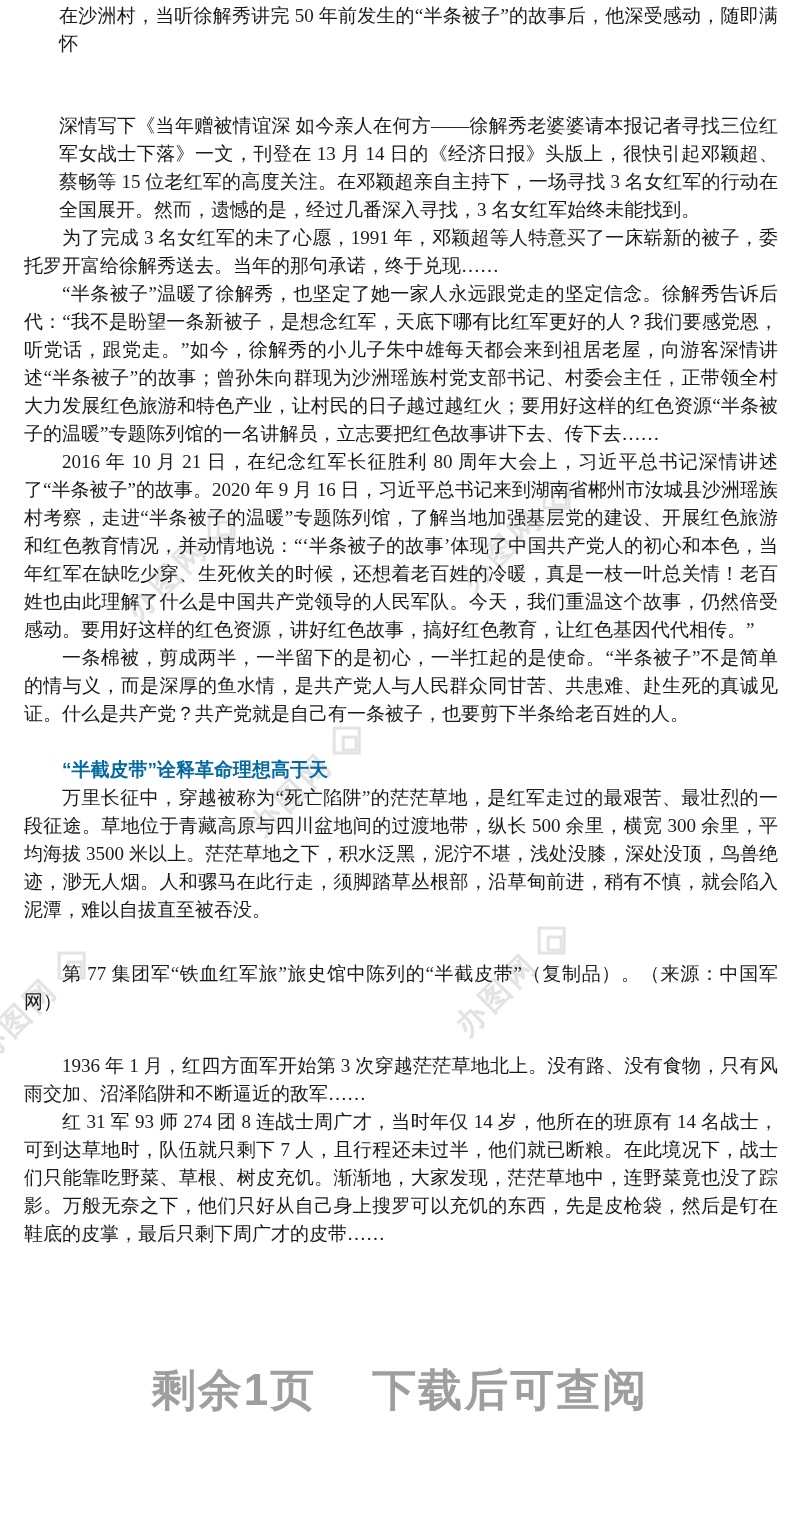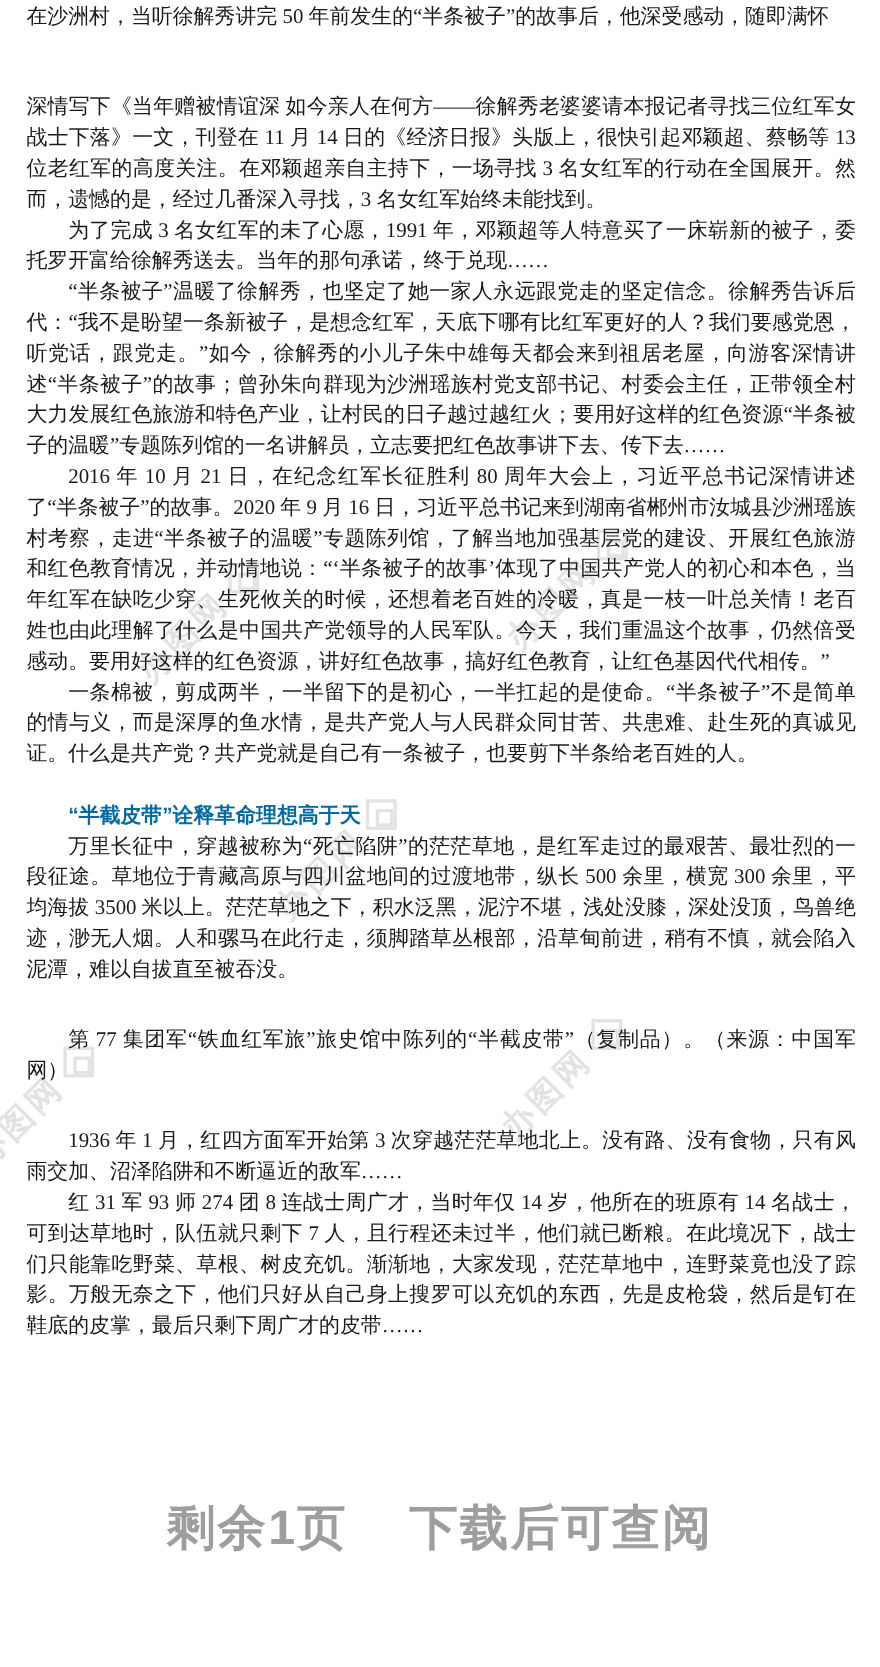--- a/index.html
+++ b/index.html
@@ -23,21 +23,21 @@
     top: 2px;
     font-size: 19px;
     line-height: 28px;
     color: #1a1a1a;
     text-align: justify;
   }
   .content p {
     margin: 0;
     text-indent: 2em;
   }
-  .content p.noindent { text-indent: 0; }
+  .content p.noindent { text-indent: 0; margin-left: 35px; }
   .image-gap { height: 54px; }
   .gap-sm { height: 36px; }
   .section-heading {
     margin: 28px 0 0 0;
     font-size: 19px;
     line-height: 28px;
     font-weight: 700;
     text-indent: 2em;
     color: #0369a1;
     font-family: "Liberation Sans", "DejaVu Sans", sans-serif;
@@ -115,21 +115,21 @@
     <span class="diamond"></span>
   </div>
   <div class="wm" style="left:-40px; top:985px;">
     <span>办图网</span>
     <span class="diamond"></span>
   </div>
 
   <div class="content">
     <p class="noindent">在沙洲村，当听徐解秀讲完 50 年前发生的“半条被子”的故事后，他深受感动，随即满怀</p>
     <div class="image-gap"></div>
-    <p class="noindent">深情写下《当年赠被情谊深 如今亲人在何方——徐解秀老婆婆请本报记者寻找三位红军女战士下落》一文，刊登在 11 月 14 日的《经济日报》头版上，很快引起邓颖超、蔡畅等 13 位老红军的高度关注。在邓颖超亲自主持下，一场寻找 3 名女红军的行动在全国展开。然而，遗憾的是，经过几番深入寻找，3 名女红军始终未能找到。</p>
+    <p class="noindent">深情写下《当年赠被情谊深 如今亲人在何方——徐解秀老婆婆请本报记者寻找三位红军女战士下落》一文，刊登在 13 月 14 日的《经济日报》头版上，很快引起邓颖超、蔡畅等 15 位老红军的高度关注。在邓颖超亲自主持下，一场寻找 3 名女红军的行动在全国展开。然而，遗憾的是，经过几番深入寻找，3 名女红军始终未能找到。</p>
     <p>为了完成 3 名女红军的未了心愿，1991 年，邓颖超等人特意买了一床崭新的被子，委托罗开富给徐解秀送去。当年的那句承诺，终于兑现……</p>
     <p>“半条被子”温暖了徐解秀，也坚定了她一家人永远跟党走的坚定信念。徐解秀告诉后代：“我不是盼望一条新被子，是想念红军，天底下哪有比红军更好的人？我们要感党恩，听党话，跟党走。”如今，徐解秀的小儿子朱中雄每天都会来到祖居老屋，向游客深情讲述“半条被子”的故事；曾孙朱向群现为沙洲瑶族村党支部书记、村委会主任，正带领全村大力发展红色旅游和特色产业，让村民的日子越过越红火；要用好这样的红色资源“半条被子的温暖”专题陈列馆的一名讲解员，立志要把红色故事讲下去、传下去……</p>
     <p>2016 年 10 月 21 日，在纪念红军长征胜利 80 周年大会上，习近平总书记深情讲述了“半条被子”的故事。2020 年 9 月 16 日，习近平总书记来到湖南省郴州市汝城县沙洲瑶族村考察，走进“半条被子的温暖”专题陈列馆，了解当地加强基层党的建设、开展红色旅游和红色教育情况，并动情地说：“‘半条被子的故事’体现了中国共产党人的初心和本色，当年红军在缺吃少穿、生死攸关的时候，还想着老百姓的冷暖，真是一枝一叶总关情！老百姓也由此理解了什么是中国共产党领导的人民军队。今天，我们重温这个故事，仍然倍受感动。要用好这样的红色资源，讲好红色故事，搞好红色教育，让红色基因代代相传。”</p>
     <p>一条棉被，剪成两半，一半留下的是初心，一半扛起的是使命。“半条被子”不是简单的情与义，而是深厚的鱼水情，是共产党人与人民群众同甘苦、共患难、赴生死的真诚见证。什么是共产党？共产党就是自己有一条被子，也要剪下半条给老百姓的人。</p>
 
     <h2 class="section-heading">“半截皮带”诠释革命理想高于天</h2>
 
     <p>万里长征中，穿越被称为“死亡陷阱”的茫茫草地，是红军走过的最艰苦、最壮烈的一段征途。草地位于青藏高原与四川盆地间的过渡地带，纵长 500 余里，横宽 300 余里，平均海拔 3500 米以上。茫茫草地之下，积水泛黑，泥泞不堪，浅处没膝，深处没顶，鸟兽绝迹，渺无人烟。人和骡马在此行走，须脚踏草丛根部，沿草甸前进，稍有不慎，就会陷入泥潭，难以自拔直至被吞没。</p>
     <div class="gap-sm"></div>
     <p>第 77 集团军“铁血红军旅”旅史馆中陈列的“半截皮带”（复制品）。（来源：中国军网）</p>

